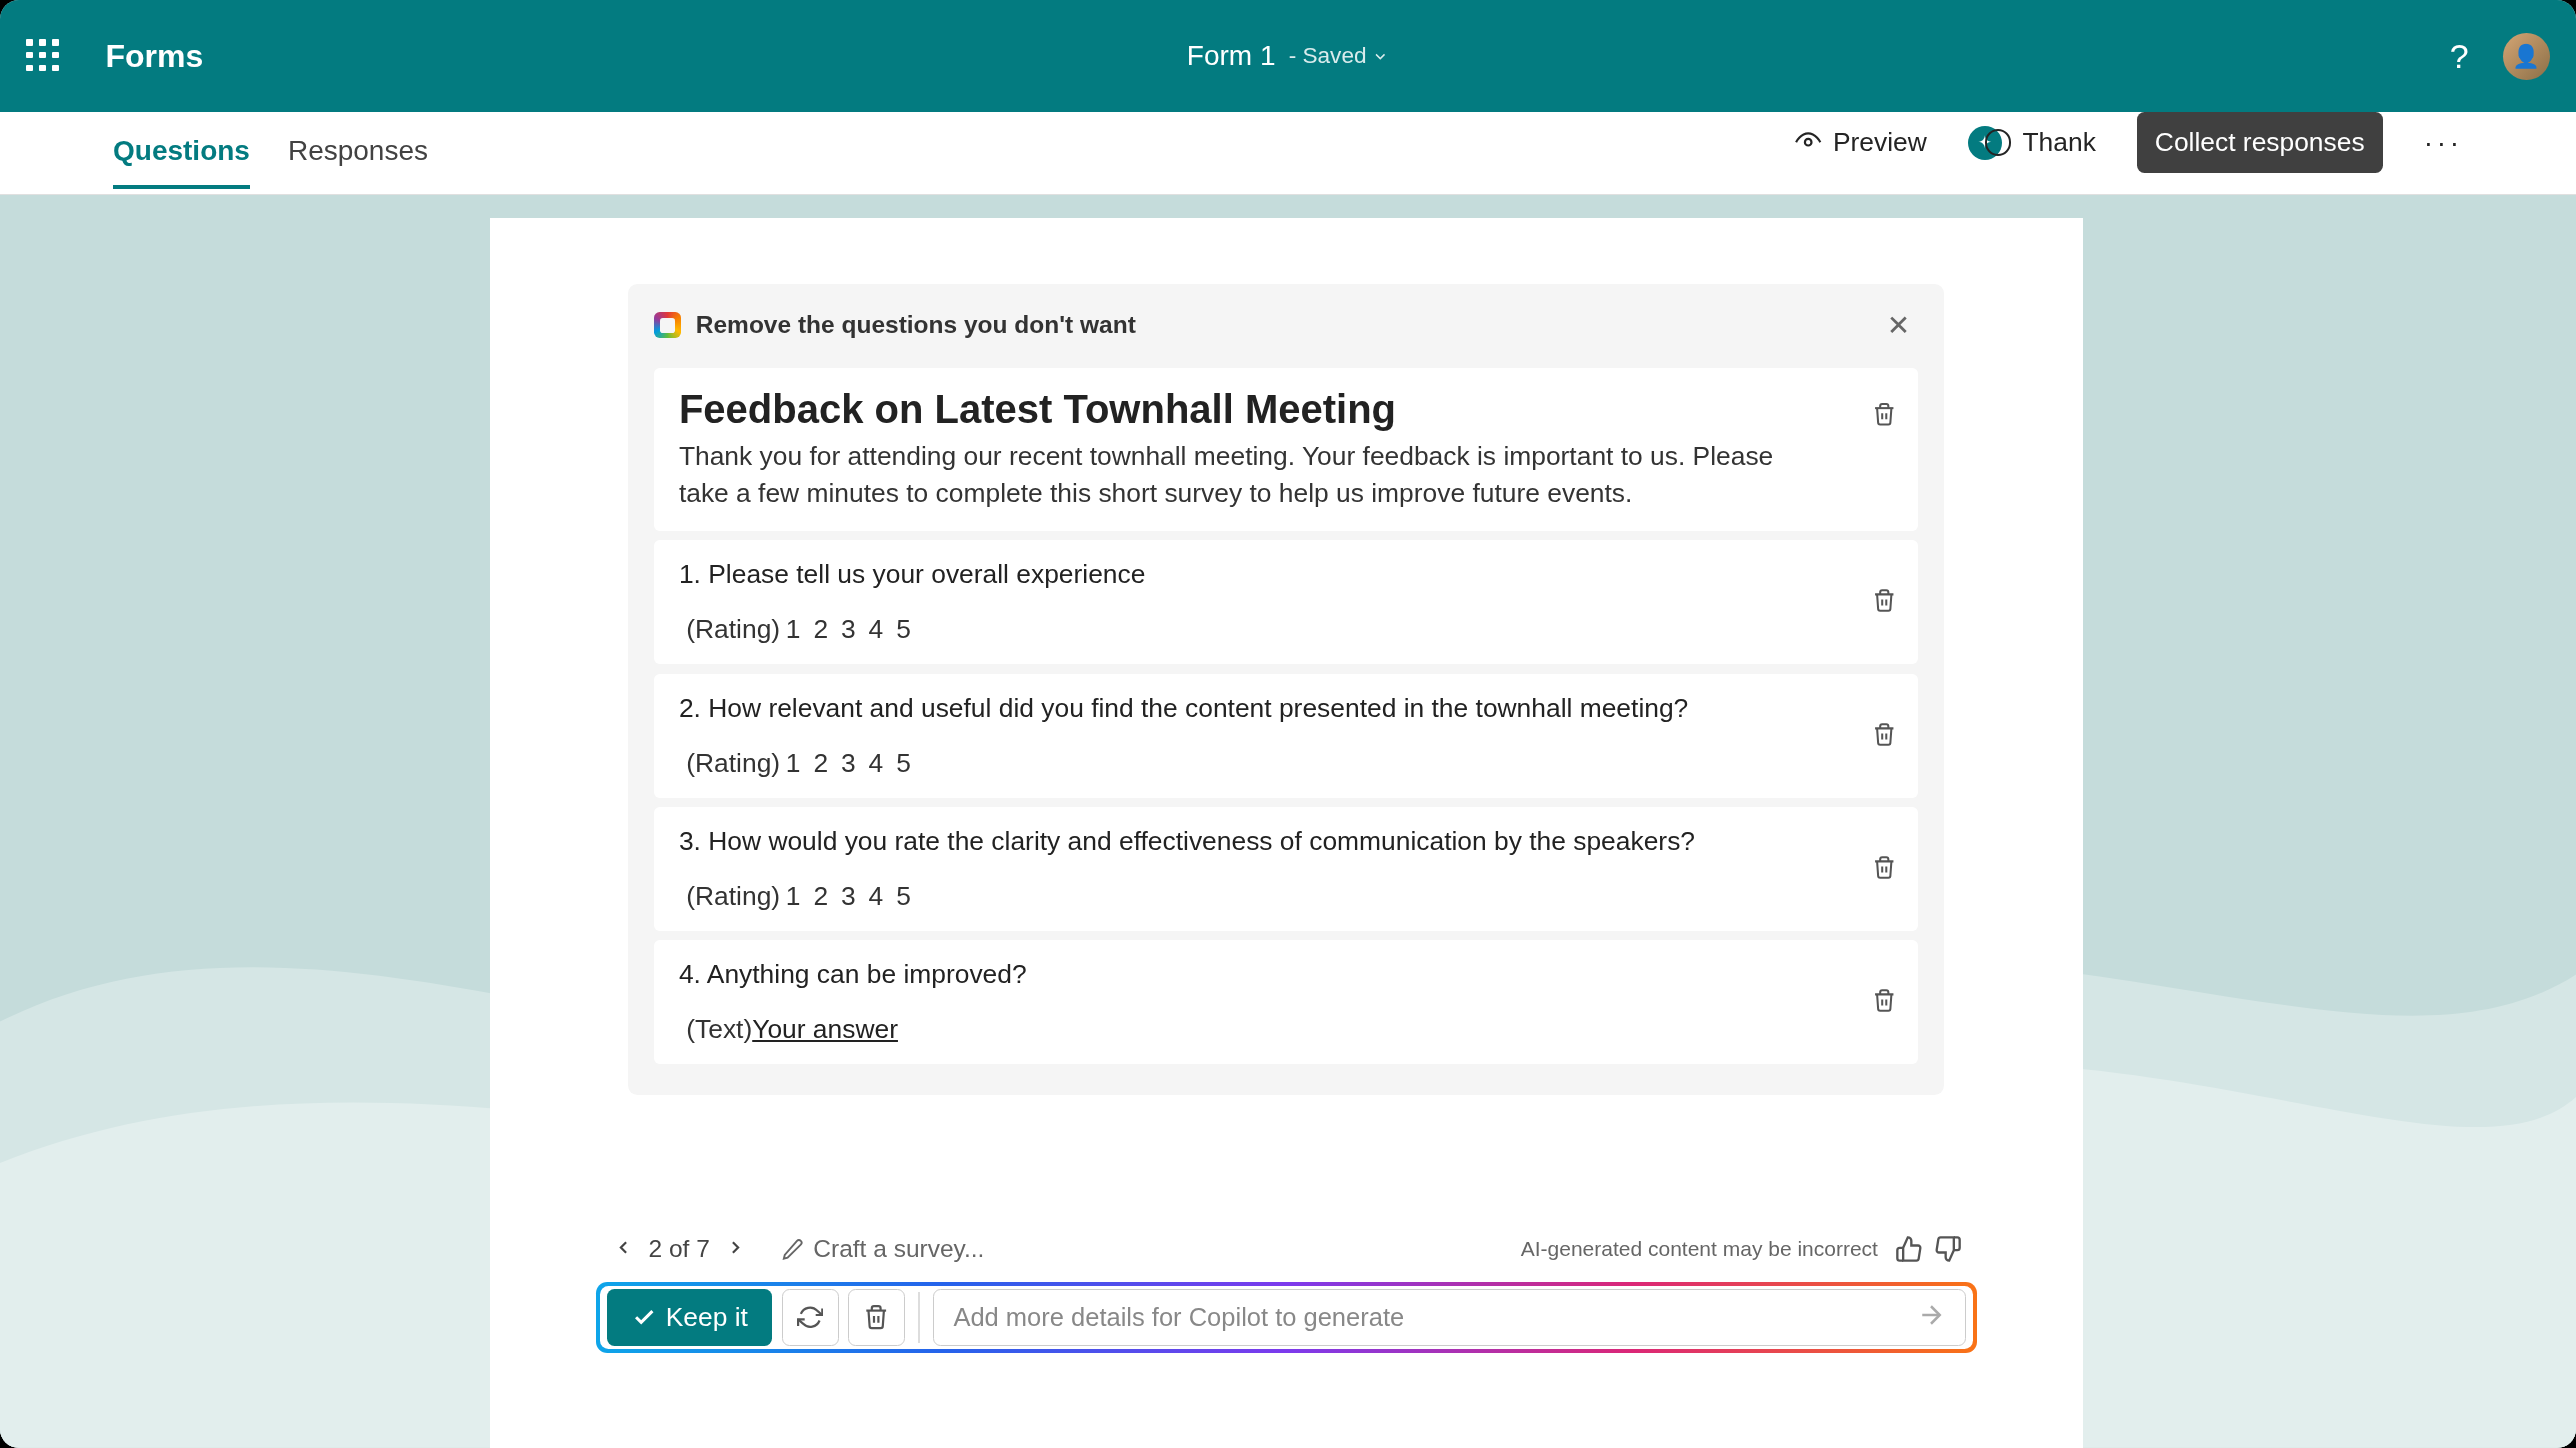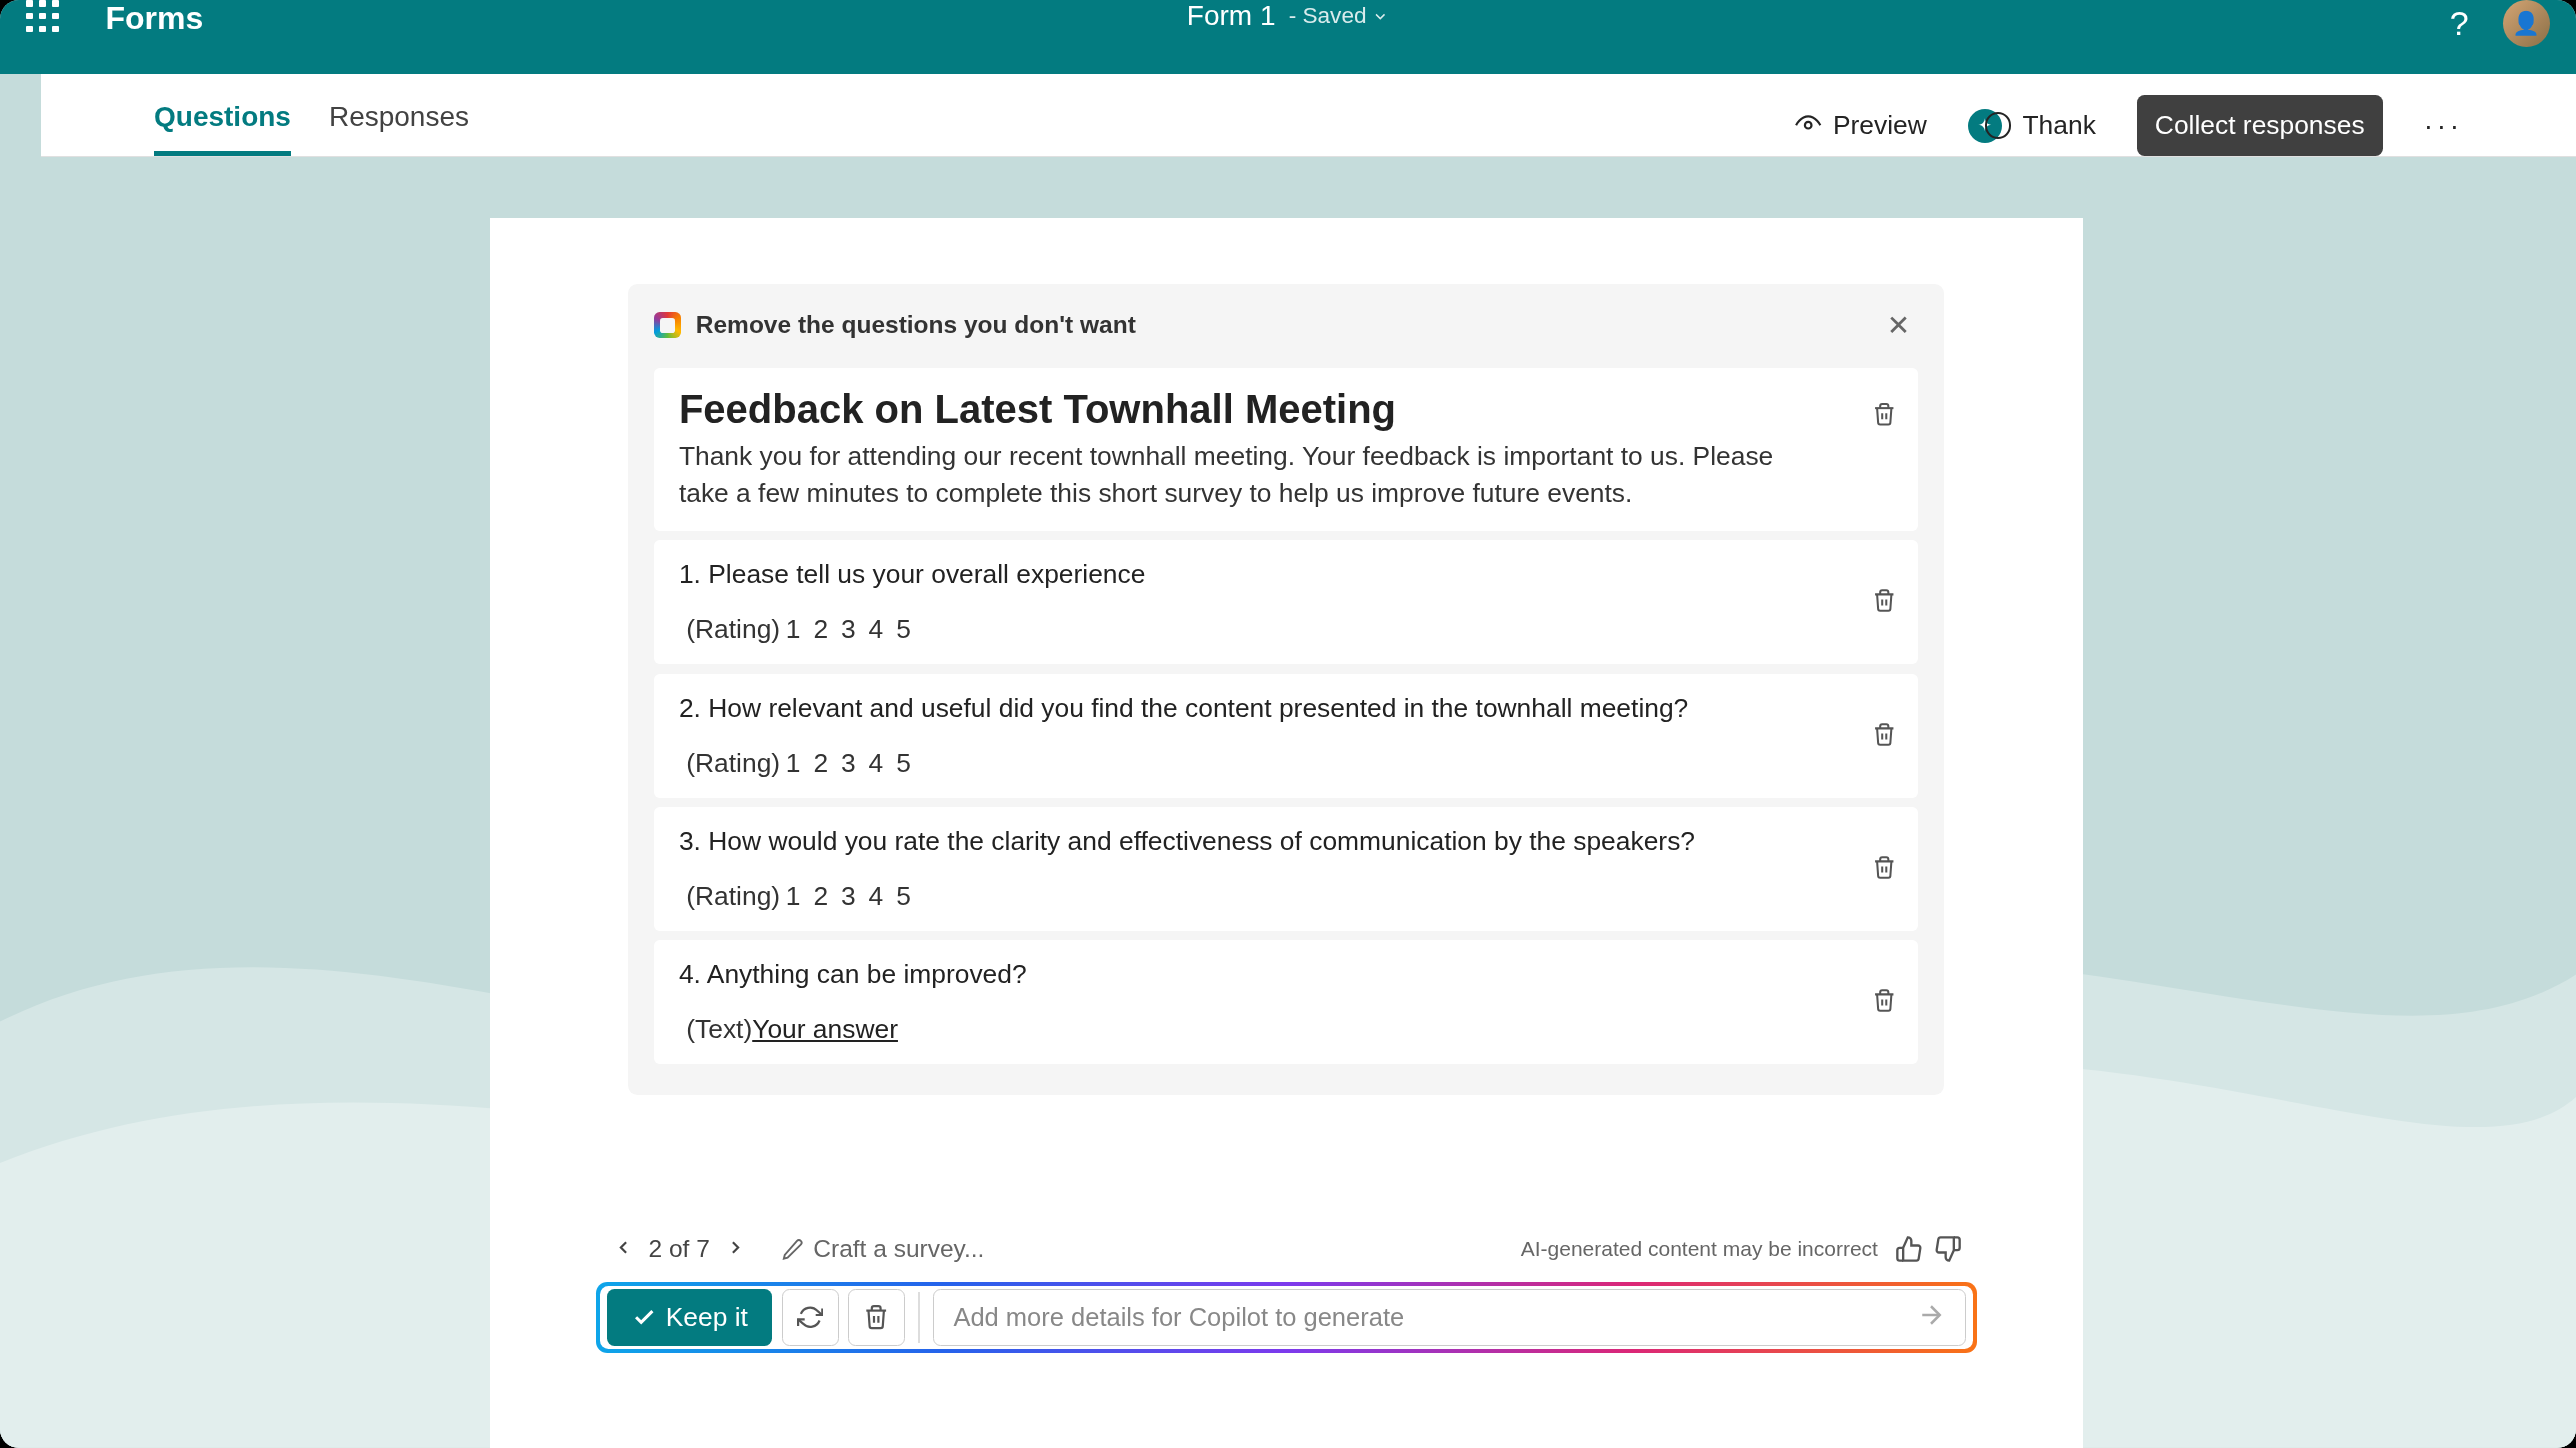--- a/index.html
+++ b/index.html
@@ -1,30 +1,30 @@
 <!DOCTYPE html>
 <html style="font-size:15px"><head>
   <meta charset="utf-8">
   <style>
     * { margin: 0; padding: 0; box-sizing: border-box; font-family: "Segoe UI", -apple-system, BlinkMacSystemFont, sans-serif; }
     body { background: #000; display: flex; align-items: center; justify-content: center; min-height: 100vh; }
     .window { width: 2576px; height: 1448px; background: #c5dcdb; border-radius: 19px; overflow: hidden; position: relative; transform: scale(1); transform-origin: top left; }
 
-    .header { background: #037b80; height: 74px; display: flex; align-items: flex-start; padding: 0 26.4px; color: #fff; position: relative; }
+    .header { background: #037b80; height: 112px; display: flex; align-items: center; padding: 0 26.4px; color: #fff; position: relative; }
     .waffle { width: 34px; height: 34px; display: grid; grid-template-columns: repeat(3, 1fr); grid-template-rows: repeat(3, 1fr); gap: 4.7px; margin-right: 45px; cursor: pointer; }
     .waffle span { background: #fff; border-radius: 0.9px; width: 6.6px; height: 6.6px; }
     .brand { font-size: 32px; font-weight: 600; }
     .title-center { position: absolute; left: 50%; transform: translateX(-50%); display: flex; align-items: center; gap: 13.2px; }
     .title-center .form-title { font-size: 28px; }
     .title-center .saved { font-size: 22.6px; opacity: 0.85; display: flex; align-items: center; gap: 5.7px; }
     .header-right { margin-left: auto; display: flex; align-items: center; gap: 34px; }
     .help-icon { font-size: 34px; color: #fff; }
     .avatar { width: 47px; height: 47px; border-radius: 50%; background: linear-gradient(135deg, #d4a574 0%, #8b6f47 100%); display:flex; align-items:center; justify-content:center; font-size:22.6px; }
 
-    .tabbar { background: #fff; height: 83px; display: flex; align-items: flex-end; padding: 0 113px 0 113px; border-bottom: 0.9px solid #e0e0e0; margin-left: 41px; }
+    .tabbar { background: #fff; height: 83px; display: flex; align-items: flex-start; padding: 0 113px 0 113px; border-bottom: 0.9px solid #e0e0e0; }
     .tabs { display: flex; gap: 38px; }
     .tab { font-size: 28px; color: #424242; padding: 22.6px 0; position: relative; cursor: pointer; }
     .tab.active { color: #037b80; font-weight: 600; }
     .tab.active::after { content: ""; position: absolute; bottom: 0; left: 0; right: 0; height: 4.7px; background: #037b80; }
     .tabbar-right { margin-left: auto; display: flex; align-items: center; gap: 41px; }
     .action { display: flex; align-items: center; gap: 11.3px; font-size: 26.4px; color: #242424; cursor: pointer; }
     .action svg { width: 26.4px; height: 26.4px; }
     .style-badge { width:34px; height:34px; border-radius:50%; background:#037b80; display:flex; align-items:center; justify-content:center; color:#fff; font-size:17px; margin-right:-3.8px;}
     .style-circle { width:26.4px; height:26.4px; border:2.8px solid #242424; border-radius:50%; margin-left:-13.2px;}
     .collect-btn { background: #404040; color: #fff; padding: 15px 18px; border-radius: 7.5px; font-size: 26.4px; font-weight: 500; cursor: pointer; }

